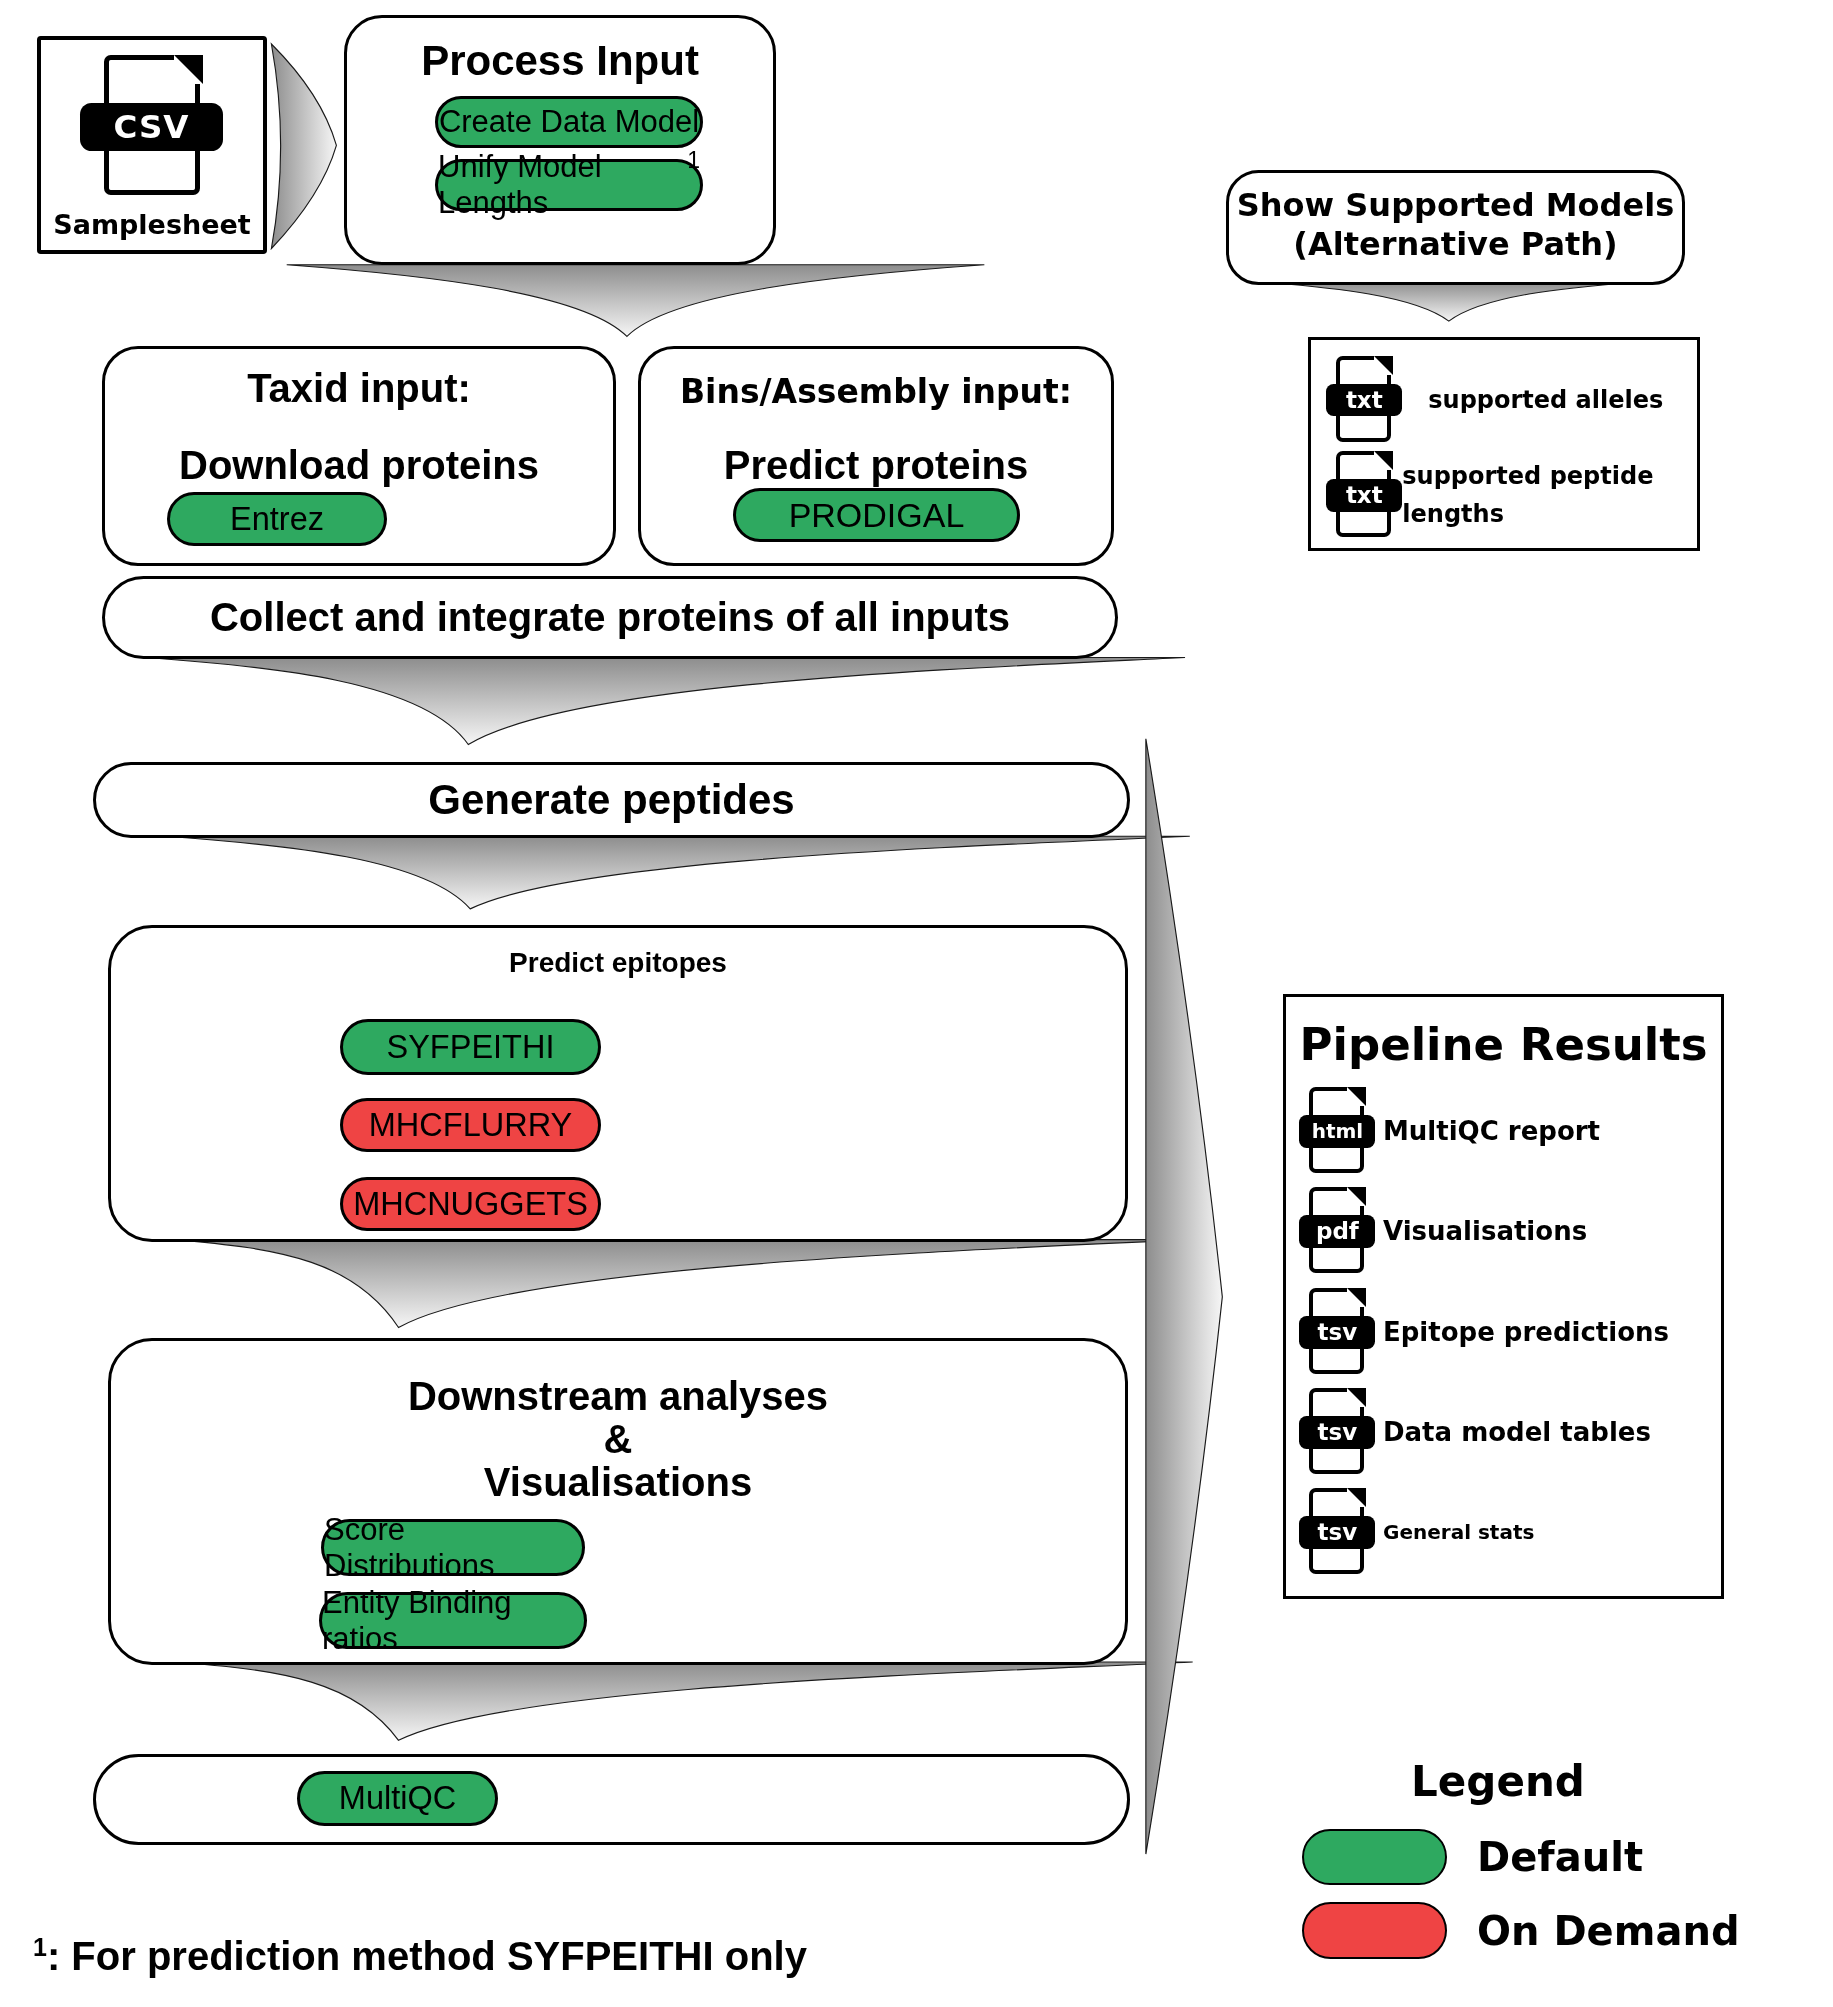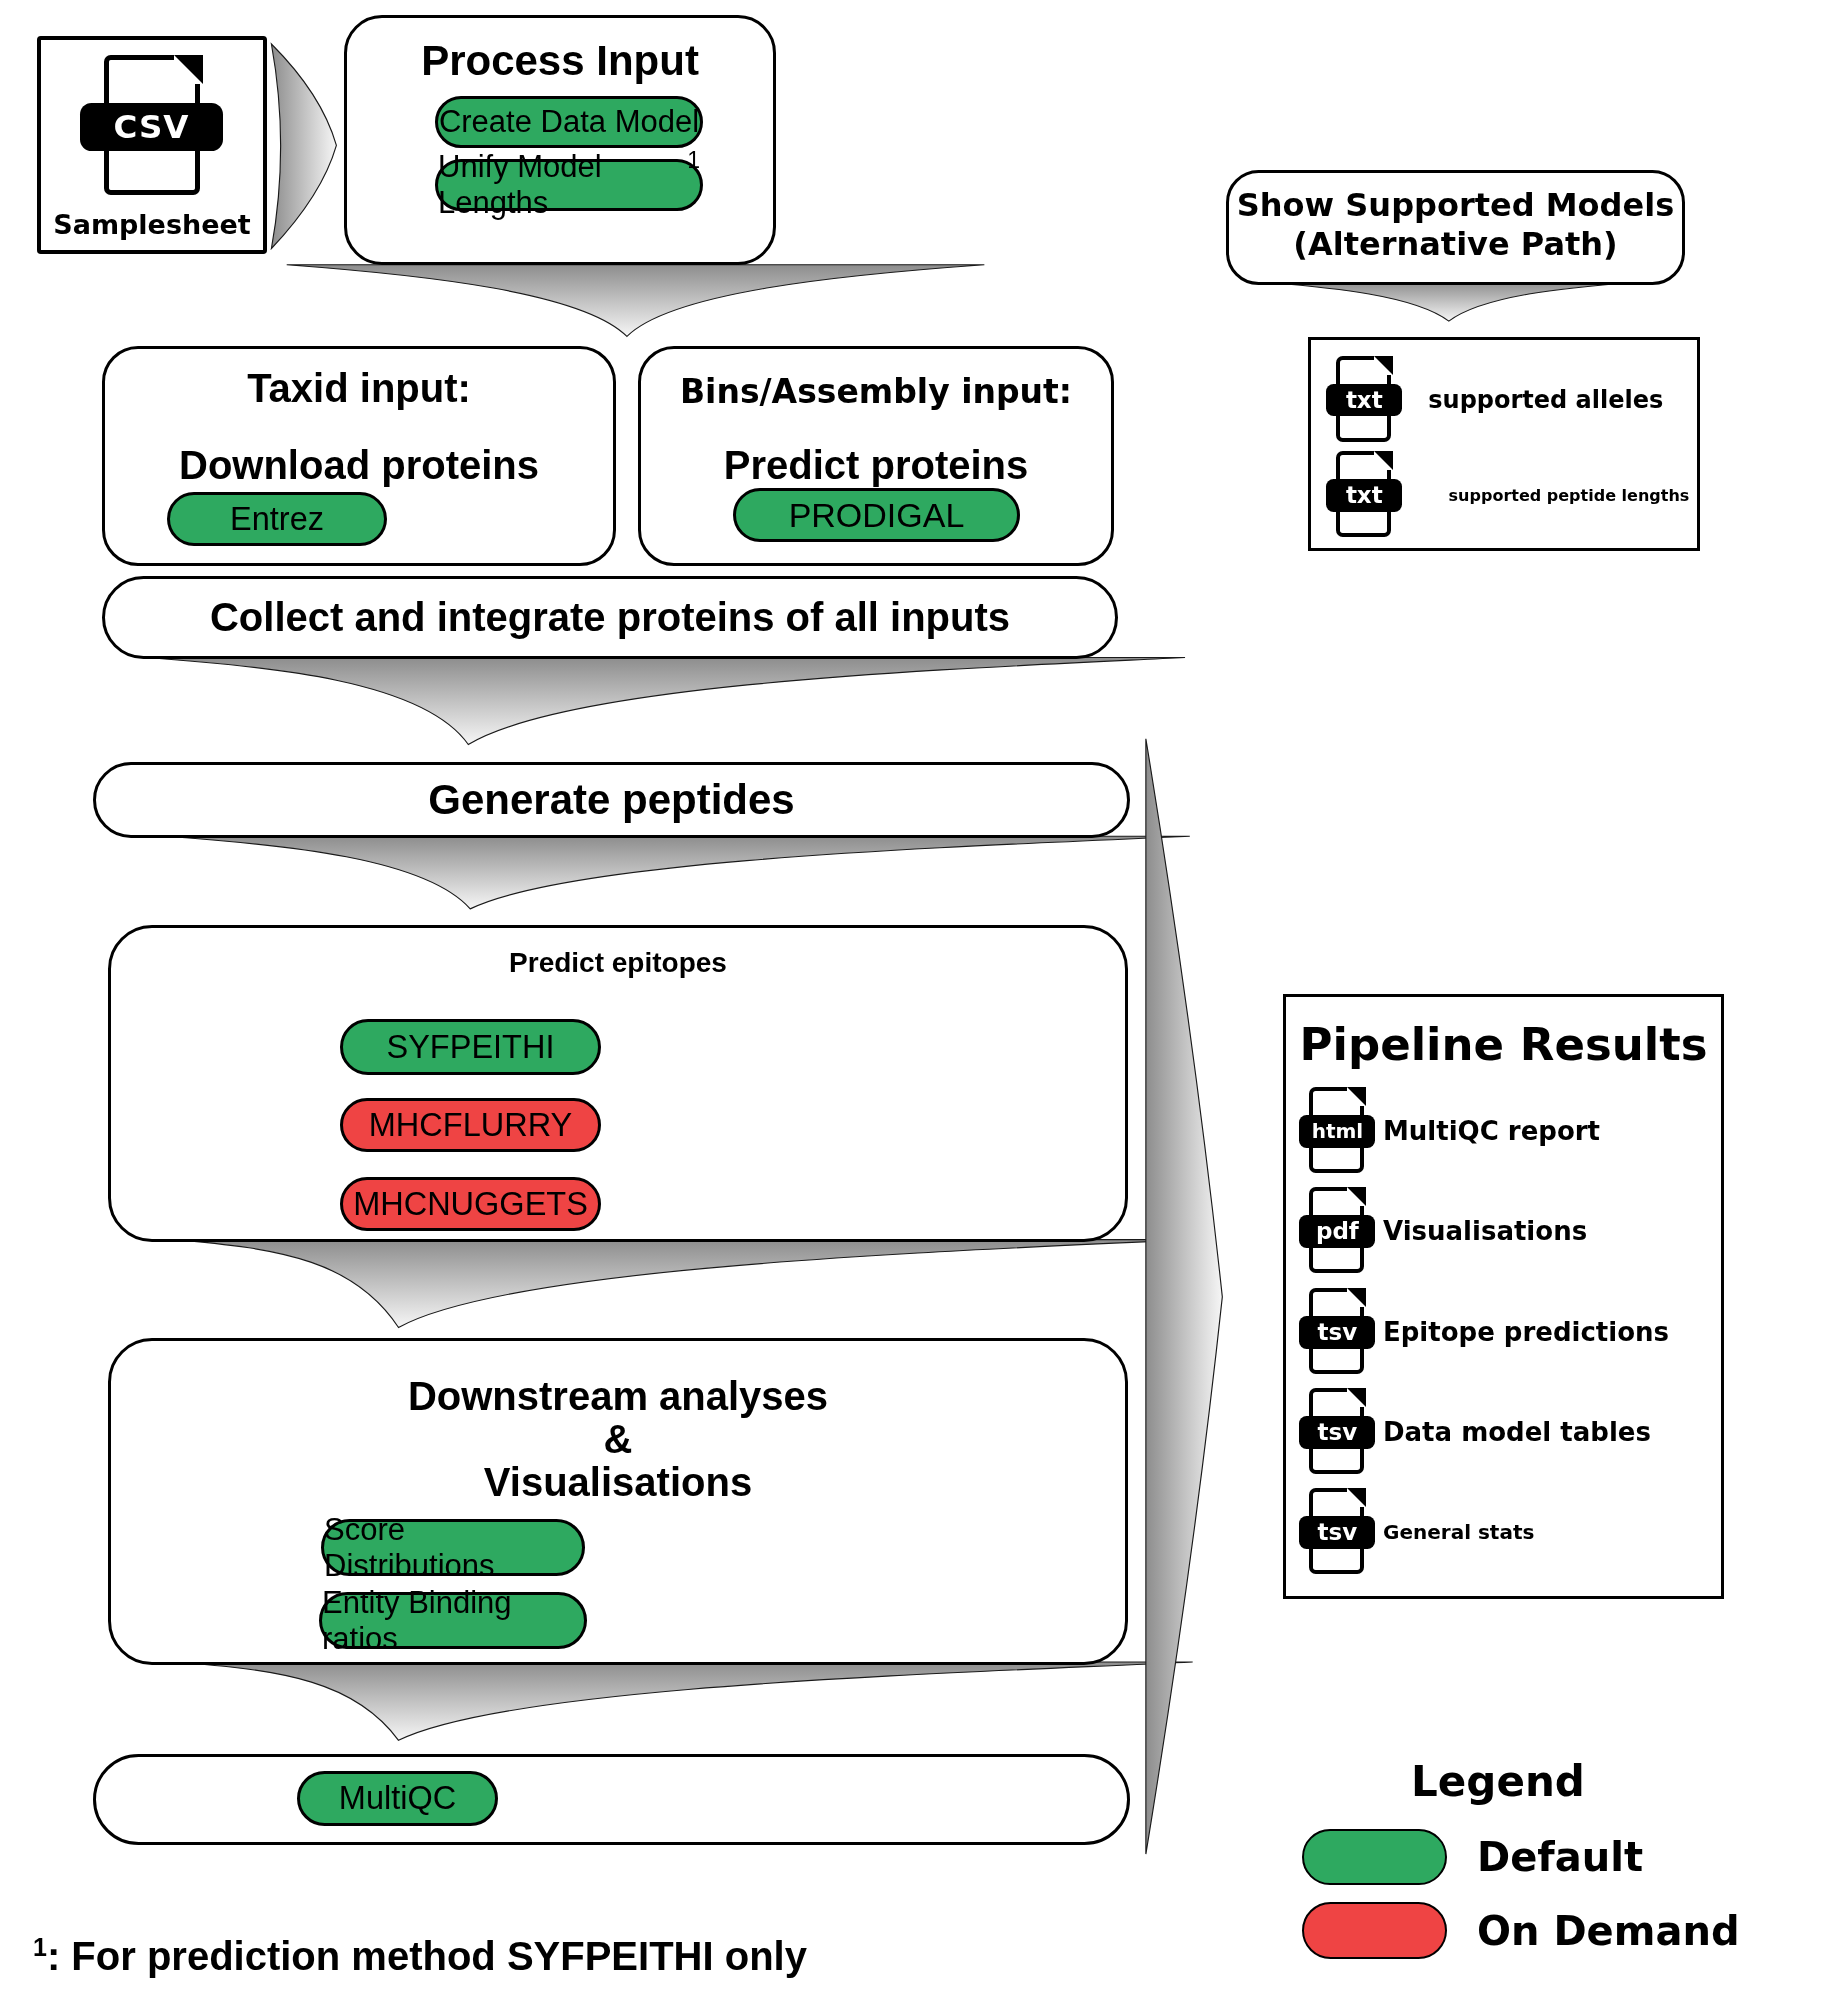--- a/index.html
+++ b/index.html
@@ -179,21 +179,21 @@
       </div>
       <div class="flabel" style="font-size:24px;text-align:center;flex:1;">supported alleles</div>
     </div>
     <div class="filerow" style="left:15.3px;top:107px;width:363px;height:96px;">
       <div class="ficon sm">
         <div class="page"></div>
         <div class="cut"></div>
         <div class="fold"></div>
         <div class="band">txt</div>
       </div>
-      <div class="flabel" style="font-size:16px;text-align:right;flex:1;line-height:31px;">supported peptide lengths</div>
+      <div class="flabel" style="font-size:24px;text-align:left;flex:1;line-height:38px;">supported peptide lengths</div>
     </div>
   </div>
 
   <div class="rectbox" style="left:1283px;top:994px;width:441px;height:605px;">
     <div class="ctr h-wide" style="top:21px;font-size:45px;">Pipeline Results</div>
     <div class="filerow" style="left:13.4px;top:88px;width:411px;height:92px;">
       <div class="ficon sm">
         <div class="page"></div>
         <div class="cut"></div>
         <div class="fold"></div>

